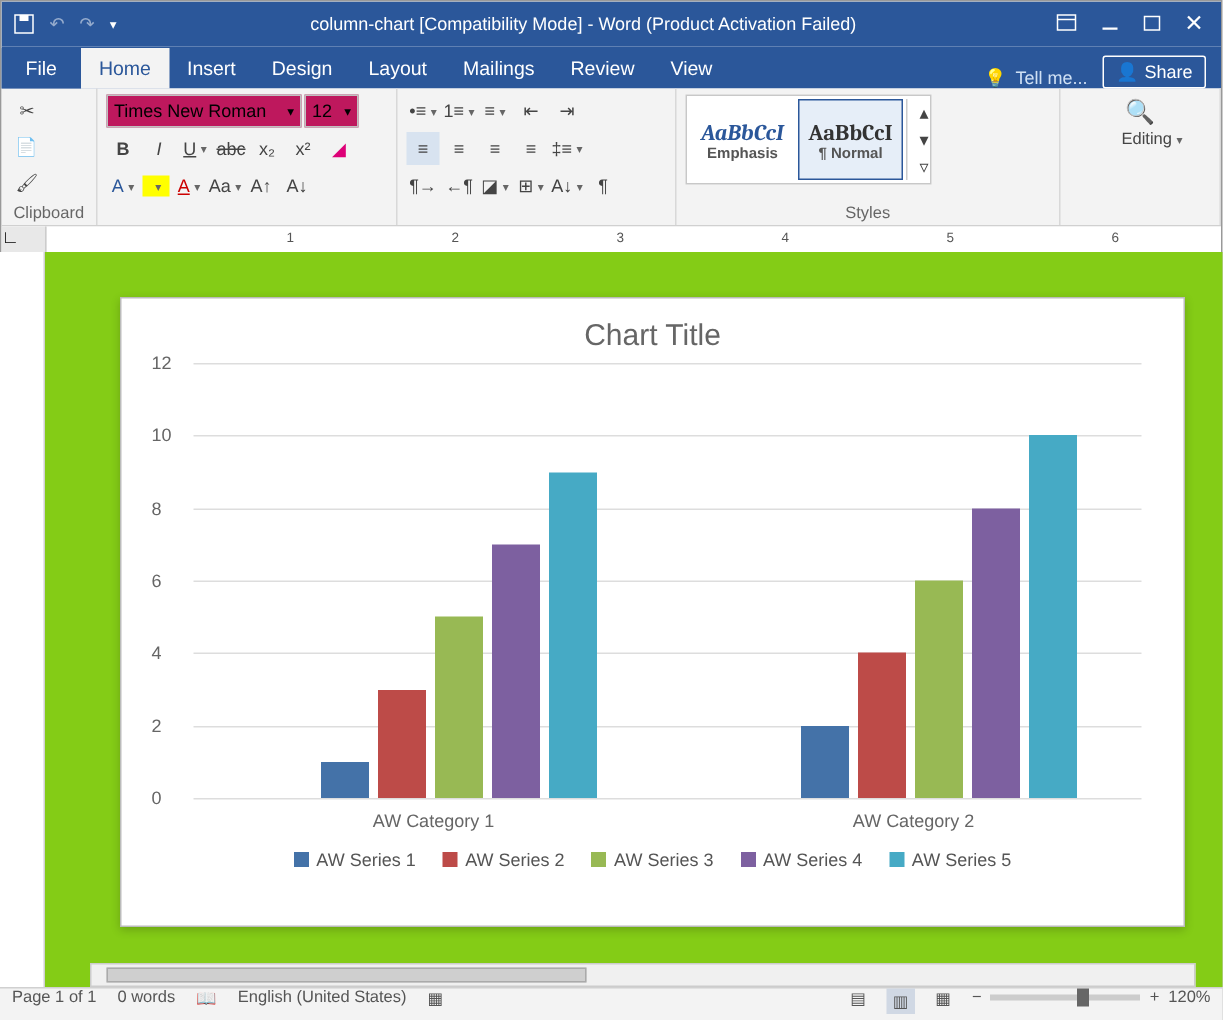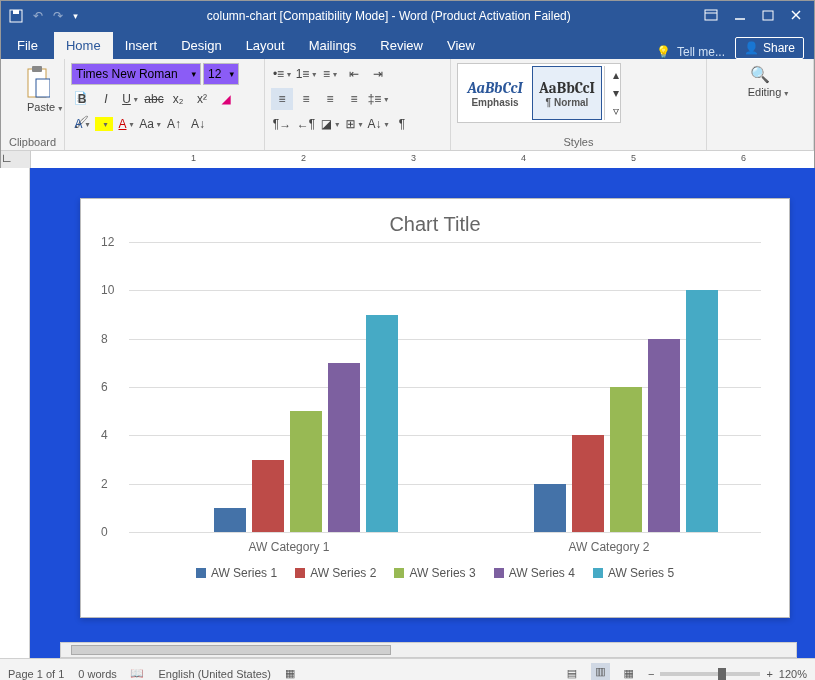--- a/index.html
+++ b/index.html
@@ -18,45 +18,45 @@
   .share { display:flex; align-items:center; gap:4px; background:#2b579a; border:1px solid #fff; padding:2px 8px; margin-right:10px; height:22px; border-radius:2px;}
   .ribbon { height:92px; background:#f3f3f3; border-bottom:1px solid #d0d0d0; display:flex; }
   .group { border-right:1px solid #d8d8d8; display:flex; flex-direction:column; justify-content:space-between; padding:2px 4px 0 4px;}
   .group-label { text-align:center; font-size:11px; color:#666; padding:1px 0 2px 0;}
   .group-body { flex:1; display:flex; align-items:flex-start; gap:4px; padding:2px;}
   .vbtn { display:flex; flex-direction:column; align-items:center; gap:2px; padding:2px 4px;}
   .vbtn .lbl { font-size:11px; color:#444;padding-left:16px;}
   .dd::after { content:"▾"; font-size:8px; color:#666; margin-left:3px;}
   .smallbtn { width:22px; height:22px; display:flex; align-items:center; justify-content:center; color:#444; font-size:12px;}
   .row { display:flex; align-items:center; gap:2px;}
-  .fontbox { border:1px solid #c0c0c0; background:#8b5cf6; height:22px; display:flex; align-items:center; padding:0 4px; font-size:12px;}
+  .fontbox { border:1px solid #c0c0c0; background:#be185d; height:22px; display:flex; align-items:center; padding:0 4px; font-size:12px;}
   .styles-gallery { display:flex; gap:2px; border:1px solid #c8c8c8; padding:2px; background:#fff;}
   .style-item { width:70px; height:54px; display:flex; flex-direction:column; align-items:center; justify-content:center; border:1px solid transparent;font-weight:bold;}
   .style-item.sel { border:1px solid #2b579a; background:#e6eef8;}
   .style-prev { font-family:"Cambria", serif; font-size:15px; color:#2b579a;}
   .style-prev.norm { color:#333;}
   .style-name { font-size:10px; color:#555;}
   .ruler-h { height:18px; background:#fff; border-bottom:1px solid #d0d0d0; position:relative; display:flex;}
   .ruler-corner { width:30px; background:#e8e8e8; border-right:1px solid #ccc;}
   .ruler-hmain { flex:1; position:relative; font-size:9px; color:#555; }
   .doc-area { position:absolute; top:168px; bottom:22px; left:0; right:0; display:flex; }
   .ruler-v { width:30px; background:#fff; border-right:1px solid #d0d0d0;}
-  .page-holder { flex:1; overflow:auto; background:#1d4ed8; position:relative; padding:30px 0 0 50px;}
+  .page-holder { flex:1; overflow:auto; background:#84cc16; position:relative; padding:30px 0 0 50px;}
   .page { width:710px; height:420px; background:#fff; border:1px solid #bbb; box-shadow:0 2px 6px rgba(0,0,0,0.2); padding:8px;}
   .chart { width:100%; height:100%; }
   .chart-title { text-align:center; font-size:20px; color:#666; padding:6px 0;}
   .plot { position:relative; height:290px; margin:0 20px 0 40px;}
   .plot .grid-line { position:absolute; left:0; right:0; border-top:1px solid #ddd;}
   .plot .ylabel { position:absolute; left:-28px; transform:translateY(-50%); font-size:12px; color:#666;}
   .cat { position:absolute; bottom:-22px; text-align:center; font-size:12px; color:#666;}
   .bar { position:absolute; bottom:0; width:32px;}
   .legend { display:flex; justify-content:center; gap:18px; margin-top:34px; font-size:12px; color:#555;}
   .legend-item { display:flex; align-items:center; gap:5px;}
   .swatch { width:10px; height:10px;}
-  .statusbar { position:absolute; bottom:0; left:0; right:0; height:22px; background:#f3f3f3; border-top:1px solid #d0d0d0; display:flex; align-items:flex-end; font-size:11px; color:#555; gap:14px; padding:0 8px;}
+  .statusbar { position:absolute; bottom:0; left:0; right:0; height:22px; background:#f3f3f3; border-top:1px solid #d0d0d0; display:flex; align-items:flex-start; font-size:11px; color:#555; gap:14px; padding:0 8px;}
   .statusbar .spacer { flex:1;}
   .hscroll { position:absolute; left:30px; right:18px; bottom:0; height:16px; background:#f0f0f0; border:1px solid #ccc;}
   .hscroll .thumb { position:absolute; left:10px; top:2px; height:10px; width:320px; background:#cfcfcf; border:1px solid #aaa;}
   .zoom { display:flex; align-items:center; gap:6px;}
   .zoom .track { width:100px; height:4px; background:#ccc; position:relative;}
   .zoom .thumb { position:absolute; top:-4px; left:58px; width:8px; height:12px; background:#666;}
 </style>
 </head>
 <body>
 
@@ -108,28 +108,20 @@
   <div class="share">
       <span>👤</span>
       <span>Share</span>
     </div>
 </div>
 
 <div class="ribbon">
 
   <div class="group" style="width:64px">
     <div class="group-body">
-      <div class="vbtn">
-        <svg width="26" height="34">
-            <rect x="4" y="4" width="18" height="28" fill="#fff" stroke="#c89b4a"></rect>
-            <rect x="8" y="1" width="10" height="6" rx="1" fill="#888"></rect>
-            <rect x="12" y="14" width="14" height="18" fill="#fff" stroke="#2b579a"></rect>
-          </svg>
-        <span class="lbl dd">Paste</span>
-      </div>
       <div style="display:flex;flex-direction:column;gap:2px">
         <span class="smallbtn">✂</span>
         <span class="smallbtn">📄</span>
         <span class="smallbtn">🖌</span>
       </div>
     </div>
     <div class="group-label">Clipboard</div>
   </div>
 
   <div class="group" style="width:200px">

